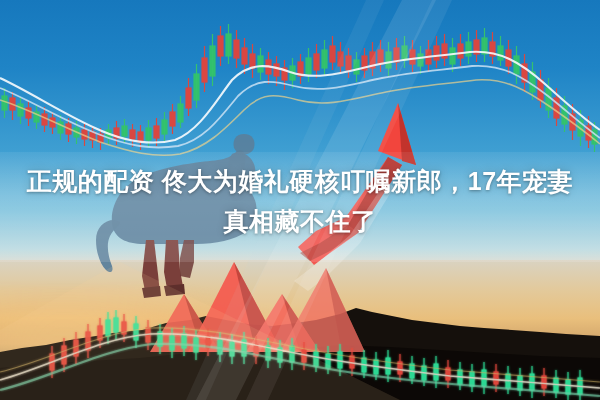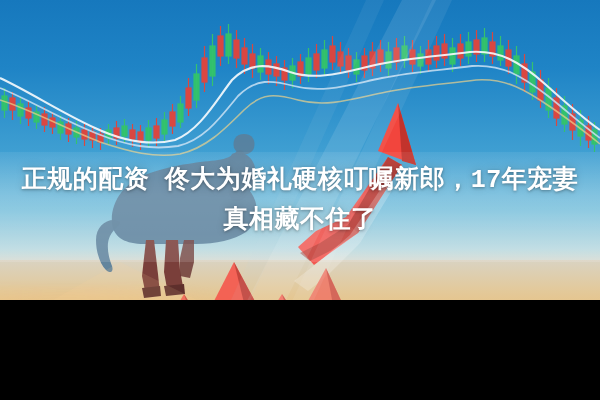--- a/index.html
+++ b/index.html
@@ -1,18 +1,18 @@
 <!DOCTYPE html>
 <html><head>
 <meta charset="utf-8">
 <style>
   html,body{margin:0;padding:0;background:#000;}
   .stage{
-    position:relative;width:600px;height:300px;overflow:hidden;
-    font-family:Liberation Mono, monospace;
+    position:relative;width:600px;height:400px;overflow:hidden;
+    font-family:Liberation Sans, sans-serif;
   }
 
   
   .sky{
     position:absolute;left:0;top:0;width:600px;height:262px;
     background:linear-gradient(180deg,#1678bd 0%,#1f84c6 26%,#3f9fd2 58%,#79c0dc 80%,#b9d9e0 95%,#d9dcd2 100%);
   }
   
   .ground{
     position:absolute;left:0;top:260px;width:600px;height:140px;

